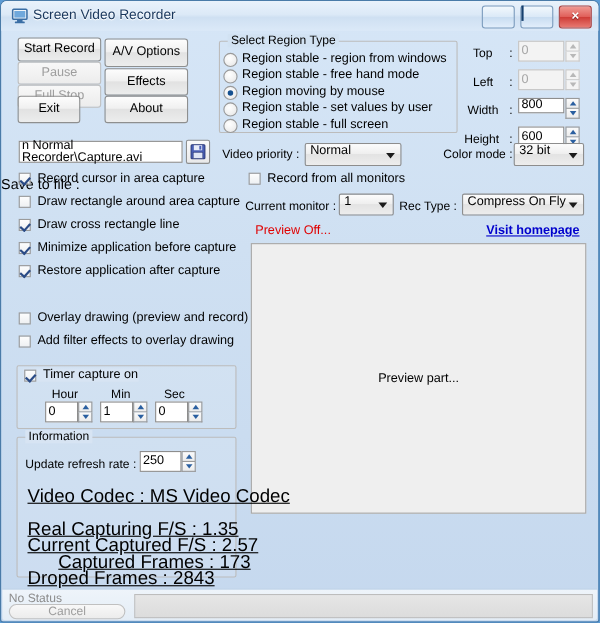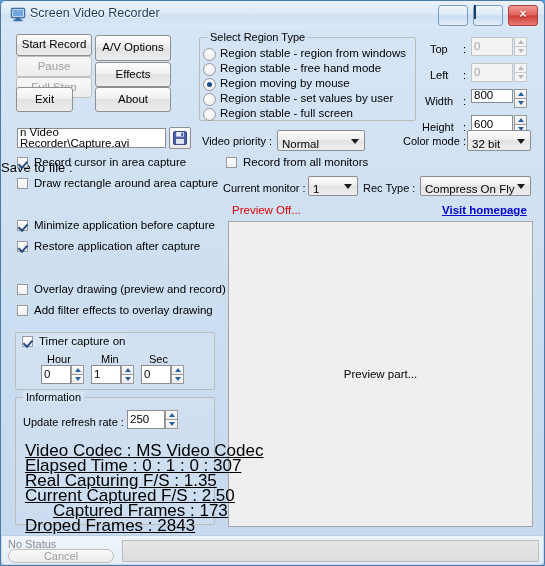--- a/index.html
+++ b/index.html
@@ -113,21 +113,21 @@
   .spin .up i{border-bottom:4px solid #2a5fa0;}
   .spin .dn i{border-top:4px solid #2a5fa0;}
   .spin.disabled div{border-color:#c8c8c8;background:#f4f4f4;}
   .spin.disabled .up i{border-bottom-color:#b8b8b8;}
   .spin.disabled .dn i{border-top-color:#b8b8b8;}
   
   .combo{
     position:absolute;box-sizing:border-box;
     border:1px solid #8d8d8d;border-radius:2px;
     background:linear-gradient(180deg,#fcfcfc 0%,#efefef 45%,#e3e3e3 50%,#ededed 100%);
-    font-size:11.5px;display:flex;align-items:flex-end;padding-left:4px;
+    font-size:11.5px;display:flex;align-items:flex-start;padding-left:4px;
   }
   .combo .arw{
     position:absolute;right:5px;top:50%;margin-top:-2px;width:0;height:0;
     border-left:4.5px solid transparent;border-right:4.5px solid transparent;
     border-top:5px solid #1b1b1b;
   }
   .preview-box{
     position:absolute;box-sizing:border-box;
     border:1px solid #a6a6a6;background:#efefef;
     display:flex;align-items:center;justify-content:center;
@@ -187,21 +187,21 @@
   <div class="btn" style="left:15px;top:33px;width:76px;height:22px;">Start Record</div>
   <div class="btn disabled" style="left:15px;top:55px;width:76px;height:21px;">Pause</div>
   <div class="btn disabled" style="left:15px;top:76px;width:76px;height:21px;">Full Stop</div>
   <div class="btn" style="left:15px;top:86px;width:57px;height:25px;">Exit</div>
 
   <div class="btn" style="left:94px;top:34px;width:76px;height:26px;">A/V Options</div>
   <div class="btn" style="left:94px;top:61px;width:76px;height:25px;">Effects</div>
   <div class="btn" style="left:94px;top:86px;width:76px;height:25px;">About</div>
 
   <div class="lbl" style="left:0;top:115px;font-size:13px;margin-top:44px;">Save to file :</div>
-  <div class="txt" style="left:16px;top:127px;width:149px;height:20px;">n Video Recorder\Capture.avi</div>
+  <div class="txt" style="left:16px;top:127px;width:149px;height:20px;">n Normal Recorder\Capture.avi</div>
   <div class="save-icon" style="left:168px;top:126px;width:22px;height:22px;">
     <svg width="14" height="14" viewBox="0 0 14 14">
       <rect x="0.6" y="0.6" width="12.8" height="12.8" rx="1" fill="#4a5fb5" stroke="#2c3a78" stroke-width="1"></rect>
       <rect x="3.2" y="1" width="7.6" height="4.6" fill="#e8ecf8"></rect>
       <rect x="8.2" y="1.6" width="1.8" height="3.4" fill="#4a5fb5"></rect>
       <rect x="2.6" y="7.4" width="8.8" height="5.8" fill="#dfe5f5" stroke="#2c3a78" stroke-width="0.6"></rect>
     </svg>
   </div>
 
   <div class="group" style="left:198px;top:36px;width:217px;height:84px;">
@@ -268,40 +268,41 @@
   </div>
 
   <div class="lbl" style="left:402px;top:134px;">Color mode :</div>
   <div class="combo" style="left:466px;top:129px;width:64px;height:21px;">
     <span>32 bit</span>
     <span class="arw"></span>
   </div>
 
   <div class="check on" style="left:15px;top:155px;"><span>Record cursor in area capture</span></div>
   <div class="check" style="left:15px;top:176px;"><span>Draw rectangle around area capture</span></div>
+  <div class="check on" style="left:15px;top:197px;"><span>Draw cross rectangle line</span></div>
   <div class="check on" style="left:15px;top:218px;"><span>Minimize application before capture</span></div>
   <div class="check on" style="left:15px;top:239px;"><span>Restore application after capture</span></div>
   <div class="check" style="left:15px;top:282px;"><span>Overlay drawing (preview and record)</span></div>
   <div class="check" style="left:15px;top:303px;"><span>Add filter effects to overlay drawing</span></div>
 
   <div class="check" style="left:224px;top:155px;"><span>Record from all monitors</span></div>
   <div class="lbl" style="left:222px;top:181px;">Current monitor :</div>
   <div class="combo" style="left:307px;top:175px;width:50px;height:20px;">
     <span>1</span>
     <span class="arw"></span>
   </div>
   <div class="lbl" style="left:362px;top:181px;">Rec Type :</div>
   <div class="combo" style="left:419px;top:175px;width:111px;height:20px;">
     <span>Compress On Fly</span>
     <span class="arw"></span>
   </div>
 
   <div class="redtext" style="left:231px;top:203px;">Preview Off...</div>
   <div class="link" style="left:441px;top:203px;">Visit homepage</div>
-  <div class="preview-box" style="left:227px;top:220px;width:305px;height:306px;">
+  <div class="preview-box" style="left:227px;top:220px;width:305px;height:246px;">
     <span>Preview part...</span>
   </div>
 
   <div class="group" style="left:14px;top:331px;width:200px;height:58px;background:rgba(255,255,255,0.12);"></div>
   <div class="check on" style="left:20px;top:334px;background:#d7e4f3;">
     <span>Timer capture on</span>
   </div>
   <div class="lbl" style="left:46px;top:352px;">Hour</div>
   <div class="txt" style="left:40px;top:364px;width:30px;height:19px;">0</div>
   <div class="spin" style="left:70px;top:364px;height:19px;">
@@ -340,23 +341,22 @@
   <div class="txt" style="left:126px;top:409px;width:38px;height:19px;">250</div>
   <div class="spin" style="left:164px;top:409px;height:19px;">
     <div class="up">
         <i></i>
       </div>
     <div class="dn">
         <i></i>
       </div>
   </div>
   <div class="info-line" style="left:24px;top:440px;">Video Codec :  MS Video Codec</div>
-  <div class="info-line" style="left:24px;top:455px;">Elapsed Time : 0 : 1 : 0 : 307</div>
   <div class="info-line" style="left:24px;top:470px;">Real Capturing F/S : 1.35</div>
-  <div class="info-line" style="left:24px;top:485px;">Current Captured F/S :  2.50</div>
+  <div class="info-line" style="left:24px;top:485px;">Current Captured F/S :  2.57</div>
   <div class="info-line" style="left:24px;top:500px;margin-left:28px;">Captured Frames :  173</div>
   <div class="info-line" style="left:24px;top:515px;">Droped Frames : 2843</div>
 
   <div class="statusbar">
     <div style="position:absolute;left:6px;top:2px;font-size:11px;color:#8d8d8d;">No Status</div>
     <div class="btn disabled" style="left:6px;top:13px;width:106px;height:14px;border-radius:7px;font-size:11px;">Cancel</div>
     <div class="progress" style="left:120px;top:4px;width:417px;height:22px;"></div>
   </div>
 
 </div>

